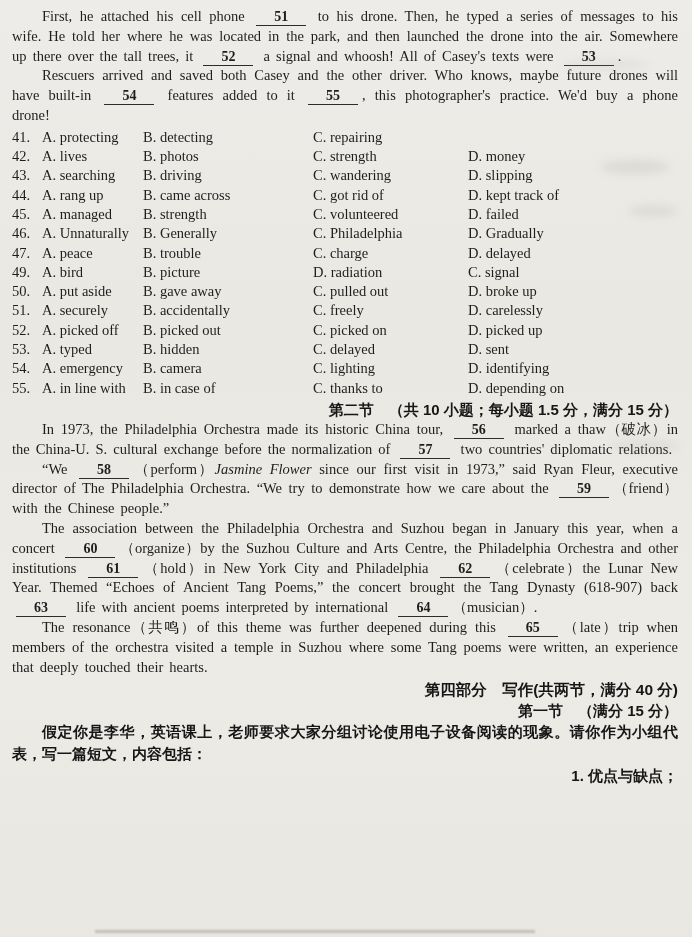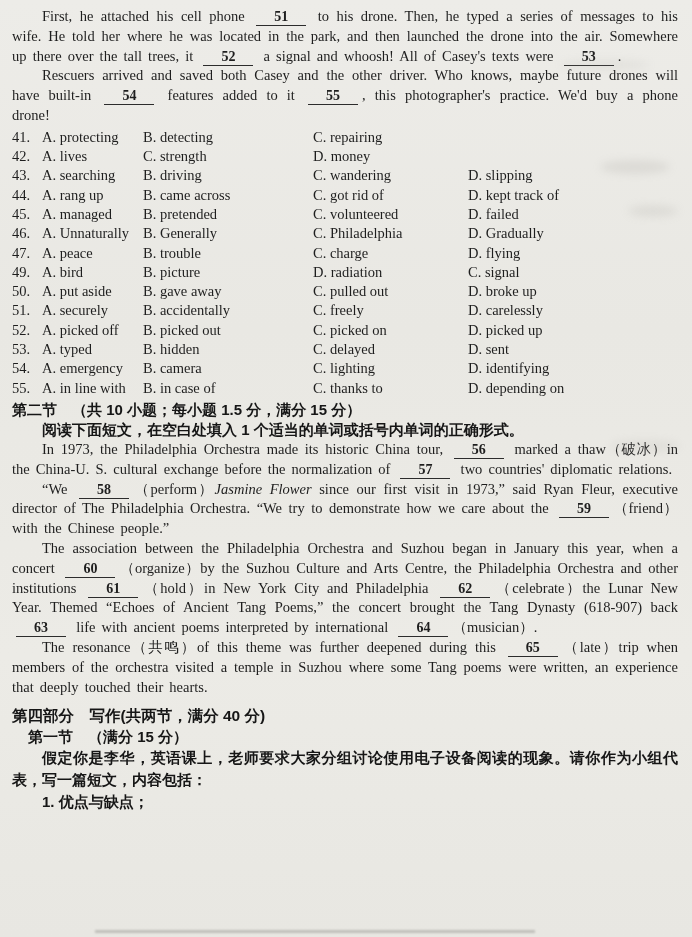--- a/index.html
+++ b/index.html
@@ -39,24 +39,25 @@
     display:grid;
     grid-template-columns:131px 170px 155px 1fr;
     line-height:19.3px;
     white-space:nowrap;
   }
   .opt-num{display:inline-block;width:30px;}
   .cn{
     font-family:"Liberation Sans","DejaVu Sans",sans-serif;
     font-weight:bold;
     color:#161616;
+    text-align:right;
   }
   .head2{font-size:15px;line-height:20px;margin-top:2px;}
   .instr{font-size:15px;line-height:20px;padding-left:30px;}
-  .part4{font-size:15.5px;line-height:21px;margin-top:8px;}
+  .part4{font-size:15.5px;line-height:21px;margin-top:2px;}
   .sec1{font-size:15px;line-height:21px;margin-left:16px;}
   .prompt{font-size:15px;line-height:22px;text-indent:30px;text-align:justify;font-family:Liberation Serif, serif;}
   .witem{font-size:15px;line-height:21px;padding-left:30px;}
   i{}
   
   .smudge{position:absolute;background:#a8a6a0;border-radius:50%;filter:blur(4px);pointer-events:none;}
   .sm1{left:600px;top:160px;width:70px;height:14px;opacity:.22;}
   .sm2{left:628px;top:205px;width:50px;height:12px;opacity:.20;}
   .sm3{left:560px;top:60px;width:90px;height:10px;opacity:.15;}
   .sm4{left:610px;top:440px;width:70px;height:12px;opacity:.16;}
@@ -74,52 +75,53 @@
   <p class="eng indent">Rescuers arrived and saved both Casey and the other driver. Who knows, maybe future drones will have built-in <span class="blank">54</span> features added to it <span class="blank">55</span>, this photographer's practice. We'd buy a phone drone!</p>
 
   <div class="opt-table">
       <div class="opt-row">
         <span class="opt-cell"><span class="opt-num">41.</span>A. protecting</span>
         <span class="opt-cell">B. detecting</span>
         <span class="opt-cell">C. repairing</span>
       </div>
       <div class="opt-row">
         <span class="opt-cell"><span class="opt-num">42.</span>A. lives</span>
+        <span class="opt-cell">B. photos</span>
         <span class="opt-cell">C. strength</span>
         <span class="opt-cell">D. money</span>
       </div>
       <div class="opt-row">
         <span class="opt-cell"><span class="opt-num">43.</span>A. searching</span>
         <span class="opt-cell">B. driving</span>
         <span class="opt-cell">C. wandering</span>
         <span class="opt-cell">D. slipping</span>
       </div>
       <div class="opt-row">
         <span class="opt-cell"><span class="opt-num">44.</span>A. rang up</span>
         <span class="opt-cell">B. came across</span>
         <span class="opt-cell">C. got rid of</span>
         <span class="opt-cell">D. kept track of</span>
       </div>
       <div class="opt-row">
         <span class="opt-cell"><span class="opt-num">45.</span>A. managed</span>
-        <span class="opt-cell">B. pretended</span>
+        <span class="opt-cell">B. strength</span>
         <span class="opt-cell">C. volunteered</span>
         <span class="opt-cell">D. failed</span>
       </div>
       <div class="opt-row">
         <span class="opt-cell"><span class="opt-num">46.</span>A. Unnaturally</span>
         <span class="opt-cell">B. Generally</span>
         <span class="opt-cell">C. Philadelphia</span>
         <span class="opt-cell">D. Gradually</span>
       </div>
       <div class="opt-row">
         <span class="opt-cell"><span class="opt-num">47.</span>A. peace</span>
         <span class="opt-cell">B. trouble</span>
         <span class="opt-cell">C. charge</span>
-        <span class="opt-cell">D. flying</span>
+        <span class="opt-cell">D. delayed</span>
       </div>
       <div class="opt-row">
         <span class="opt-cell"><span class="opt-num">49.</span>A. bird</span>
         <span class="opt-cell">B. picture</span>
         <span class="opt-cell">D. radiation</span>
         <span class="opt-cell">C. signal</span>
       </div>
       <div class="opt-row">
         <span class="opt-cell"><span class="opt-num">50.</span>A. put aside</span>
         <span class="opt-cell">B. gave away</span>
@@ -152,21 +154,20 @@
       </div>
       <div class="opt-row">
         <span class="opt-cell"><span class="opt-num">55.</span>A. in line with</span>
         <span class="opt-cell">B. in case of</span>
         <span class="opt-cell">C. thanks to</span>
         <span class="opt-cell">D. depending on</span>
       </div>
     </div>
 
   <div class="cn head2">第二节　（共 10 小题；每小题 1.5 分，满分 15 分）</div>
-  <div class="cn instr">阅读下面短文，在空白处填入 1 个适当的单词或括号内单词的正确形式。</div>
 
   <p class="eng indent">In 1973, the Philadelphia Orchestra made its historic China tour, <span class="blank">56</span> marked a thaw（破冰）in the China-U. S. cultural exchange before the normalization of <span class="blank">57</span> two countries' diplomatic relations.</p>
   <p class="eng indent">“We <span class="blank">58</span>（perform）<i>Jasmine Flower</i> since our first visit in 1973,” said Ryan Fleur, executive director of The Philadelphia Orchestra. “We try to demonstrate how we care about the <span class="blank">59</span>（friend）with the Chinese people.”</p>
   <p class="eng indent">The association between the Philadelphia Orchestra and Suzhou began in January this year, when a concert <span class="blank">60</span>（organize）by the Suzhou Culture and Arts Centre, the Philadelphia Orchestra and other institutions <span class="blank">61</span>（hold）in New York City and Philadelphia <span class="blank">62</span>（celebrate）the Lunar New Year. Themed “Echoes of Ancient Tang Poems,” the concert brought the Tang Dynasty (618-907) back <span class="blank">63</span> life with ancient poems interpreted by international <span class="blank">64</span>（musician）.</p>
   <p class="eng indent">The resonance（共鸣）of this theme was further deepened during this <span class="blank">65</span>（late）trip when members of the orchestra visited a temple in Suzhou where some Tang poems were written, an experience that deeply touched their hearts.</p>
 
   <div class="cn part4">第四部分　写作(共两节，满分 40 分)</div>
   <div class="cn sec1">第一节　（满分 15 分）</div>
   <div class="cn prompt">假定你是李华，英语课上，老师要求大家分组讨论使用电子设备阅读的现象。请你作为小组代表，写一篇短文，内容包括：</div>
   <div class="cn witem">1. 优点与缺点；</div>

